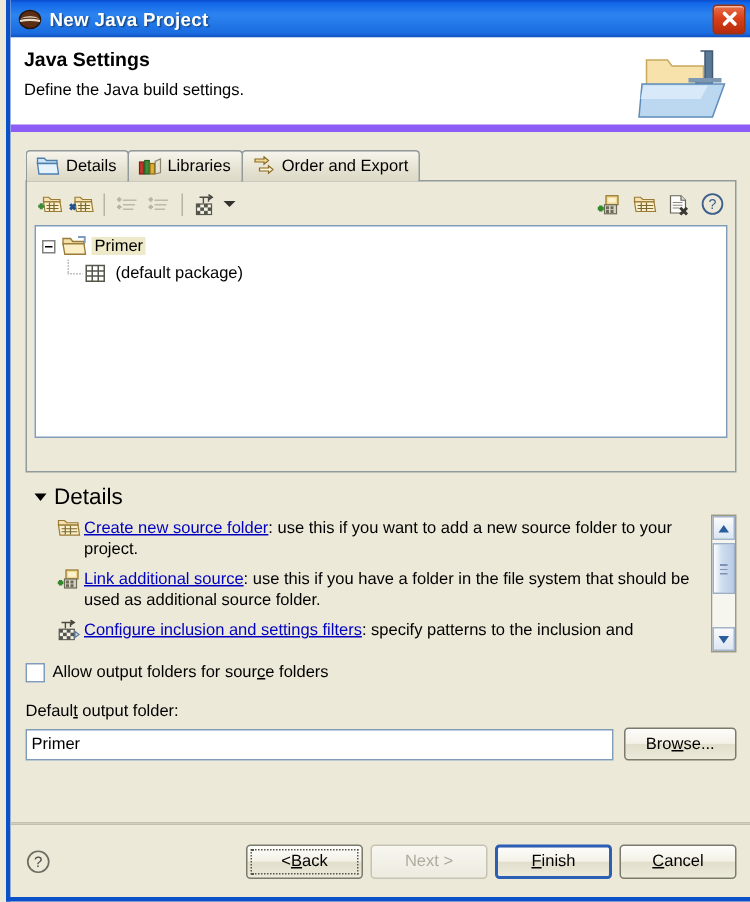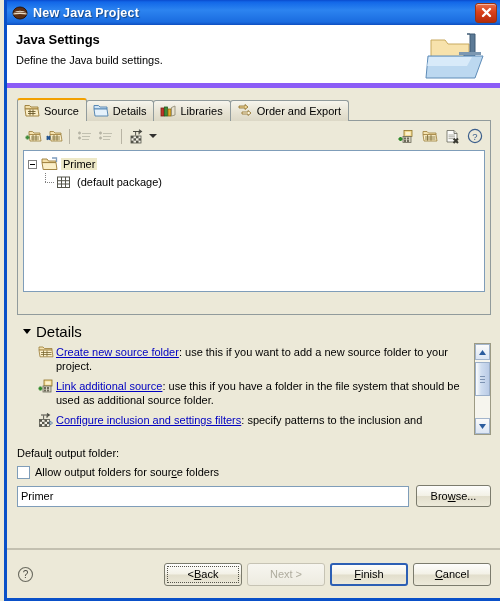--- a/index.html
+++ b/index.html
@@ -406,32 +406,20 @@
 
         <path d="M5 26 L50 26 L60 26 L52 48 L3 48 Z" fill="#BCD8F0" stroke="#5E8CB8" stroke-width="1"></path>
         <path d="M6 27 L49 27 L44 36 L4 36 Z" fill="#E2F0FC" opacity="0.75"></path>
       </svg>
     </span>
   </div>
 
   <div id="body">
 
     <div id="tabstrip">
-      <div class="tab active">
-        <span class="ticon">
-          <svg width="16" height="14" viewBox="0 0 16 14">
-            <path d="M1 3 L1 1.5 L5.5 1.5 L7 3 L14 3 L14 5 L1 5 Z" fill="#F3DFA8" stroke="#9A7B36" stroke-width="0.9"></path>
-            <path d="M1 5 L14 5 L15 12 L2 12 Z" fill="#FBEFC8" stroke="#9A7B36" stroke-width="0.9"></path>
-            <g stroke="#6B5A2A" stroke-width="0.9">
-              <path d="M6 5.5 L6 11.5 M9 5.5 L9 11.5 M4 7.5 L11.5 7.5 M4 9.5 L11.5 9.5"></path>
-            </g>
-          </svg>
-        </span>
-        <span>Source</span>
-      </div>
       <div class="tab">
         <span class="ticon">
           <svg width="16" height="14" viewBox="0 0 16 14">
             <path d="M1 3 L1 1.5 L5.5 1.5 L7 3 L14 3 L14 5 L1 5 Z" fill="#CFE4F6" stroke="#4C7FAE" stroke-width="0.9"></path>
             <path d="M1 5 L14 5 L15 12 L2 12 Z" fill="#E6F2FC" stroke="#4C7FAE" stroke-width="0.9"></path>
           </svg>
         </span>
         <span>Details</span>
       </div>
       <div class="tab">
@@ -659,26 +647,26 @@
           <div class="sb-thumb"></div>
         </div>
         <div class="sb-btn">
           <svg width="9" height="7" viewBox="0 0 9 7">
               <path d="M4.5 6 L1 1 L8 1 Z" fill="#2B5C9E"></path>
             </svg>
         </div>
       </div>
     </div>
 
-    <div id="out-label"><span>Defaul</span><u>t</u><span> output folder:</span></div>
-
     <div id="allow-row">
       <span class="cbx"></span>
       <span class="cblabel"><span>Allow output folders for sour</span><u>c</u><span>e folders</span></span>
     </div>
+
+    <div id="out-label"><span>Defaul</span><u>t</u><span> output folder:</span></div>
     <div id="out-row">
       <input id="out-input" type="text" value="Primer" style="">
       <div class="xpbtn">
           <span>Bro</span>
           <u>w</u>
           <span>se...</span>
         </div>
     </div>
 
     <div id="body-sep"></div>

